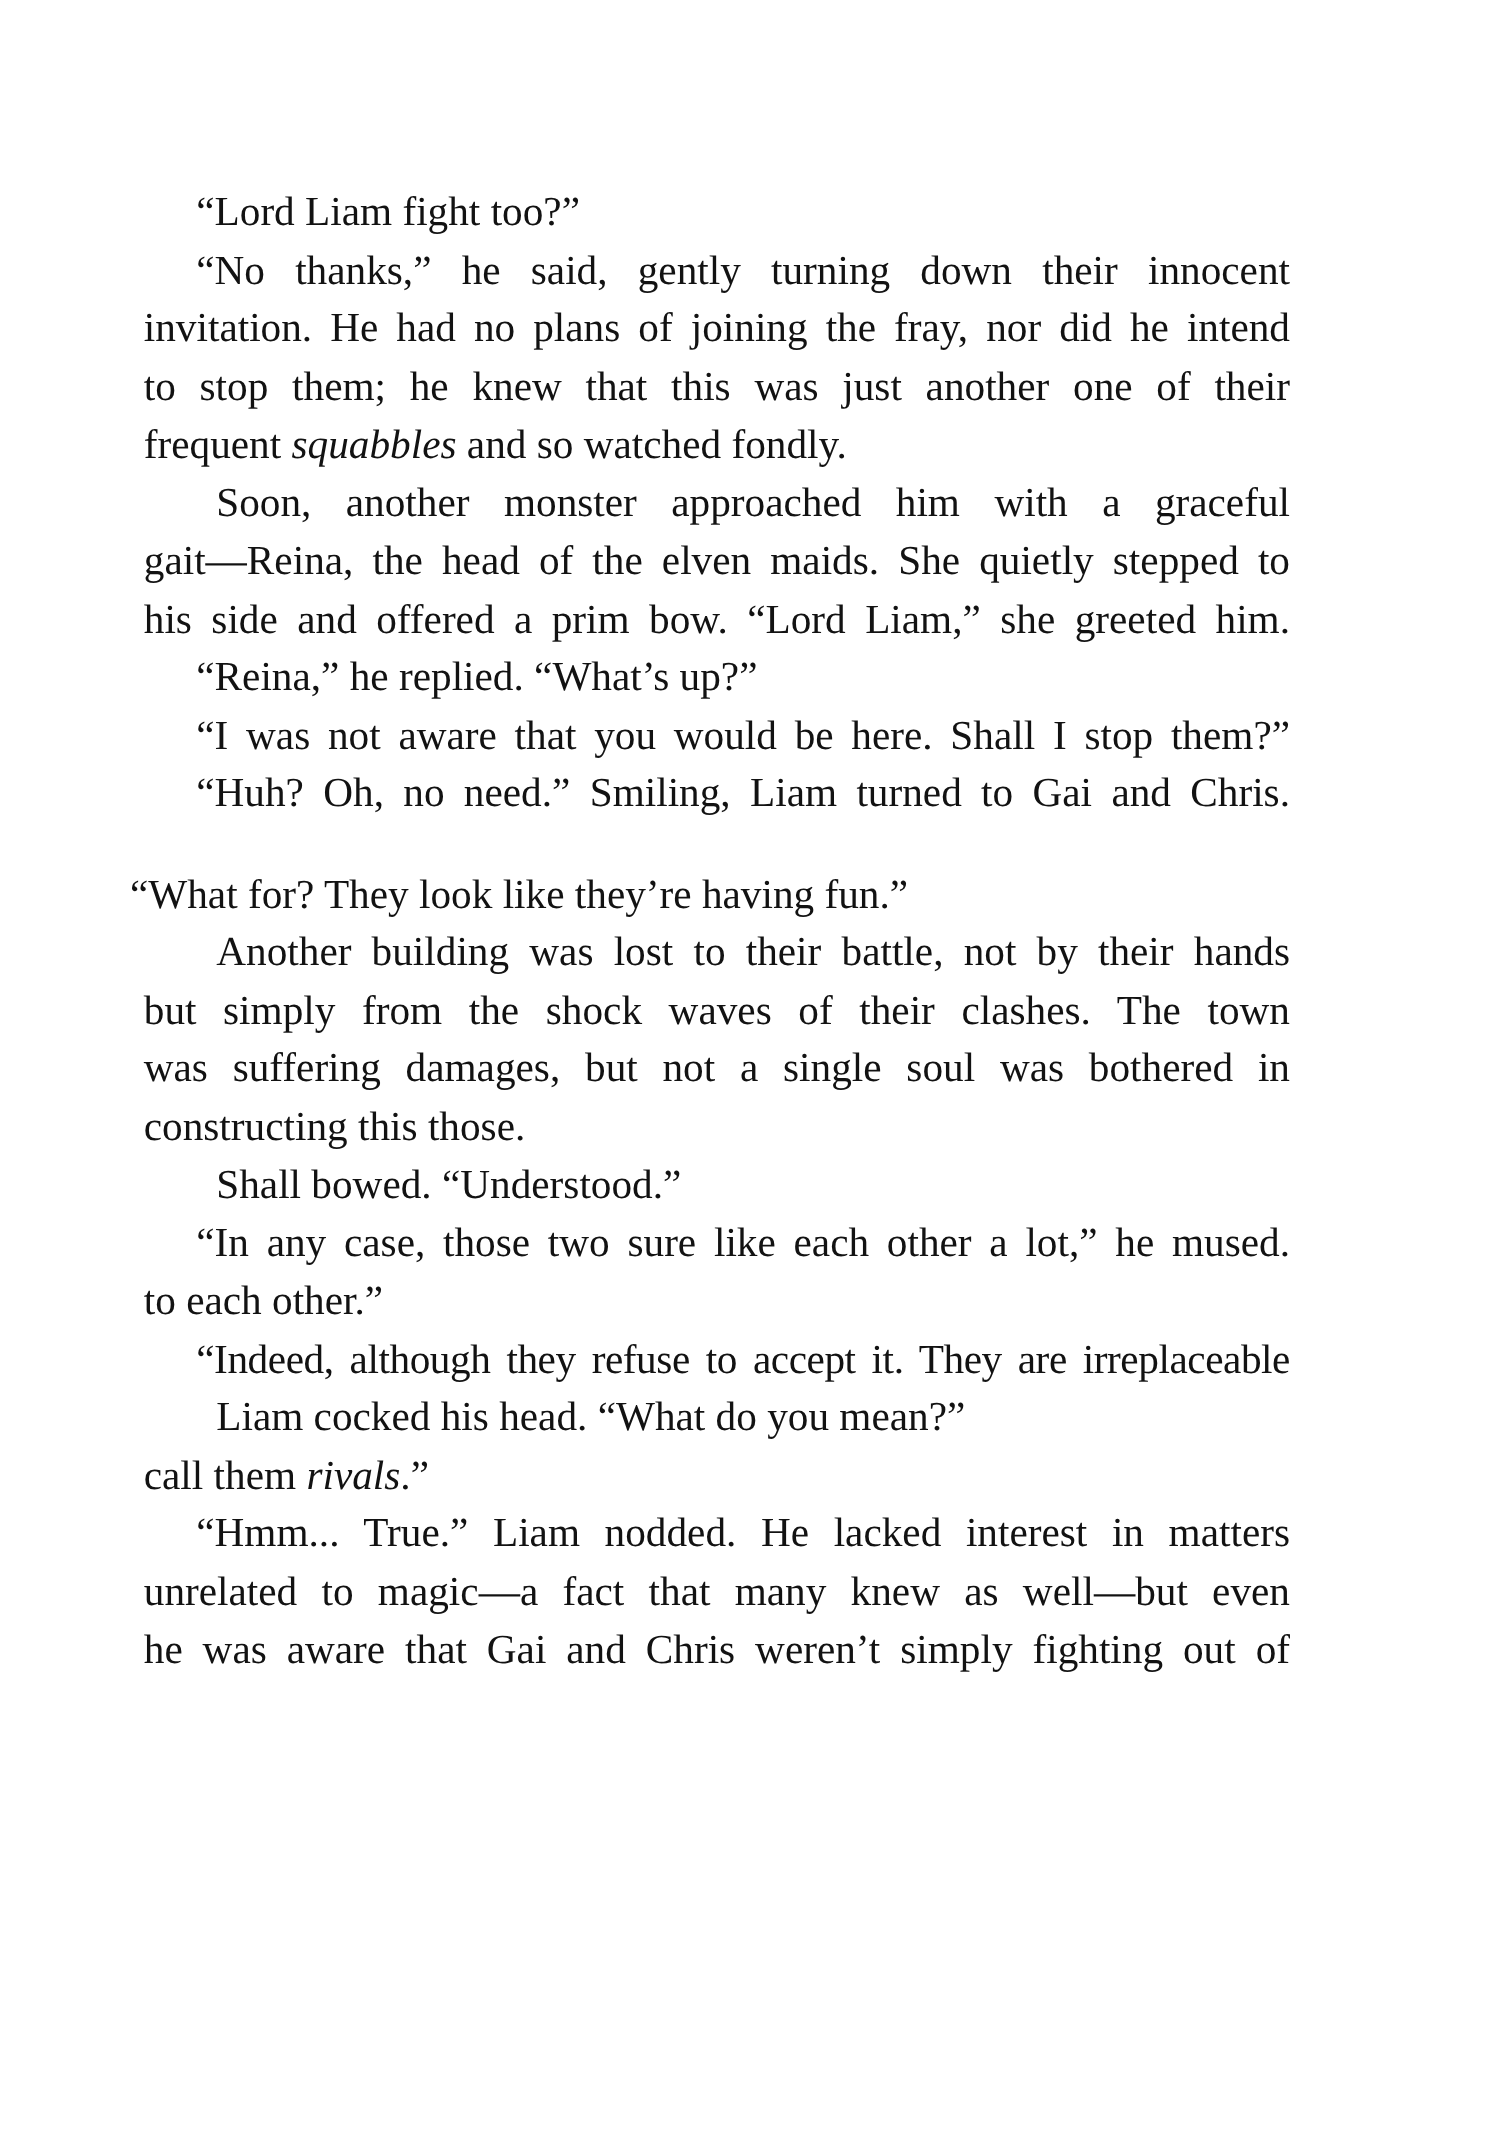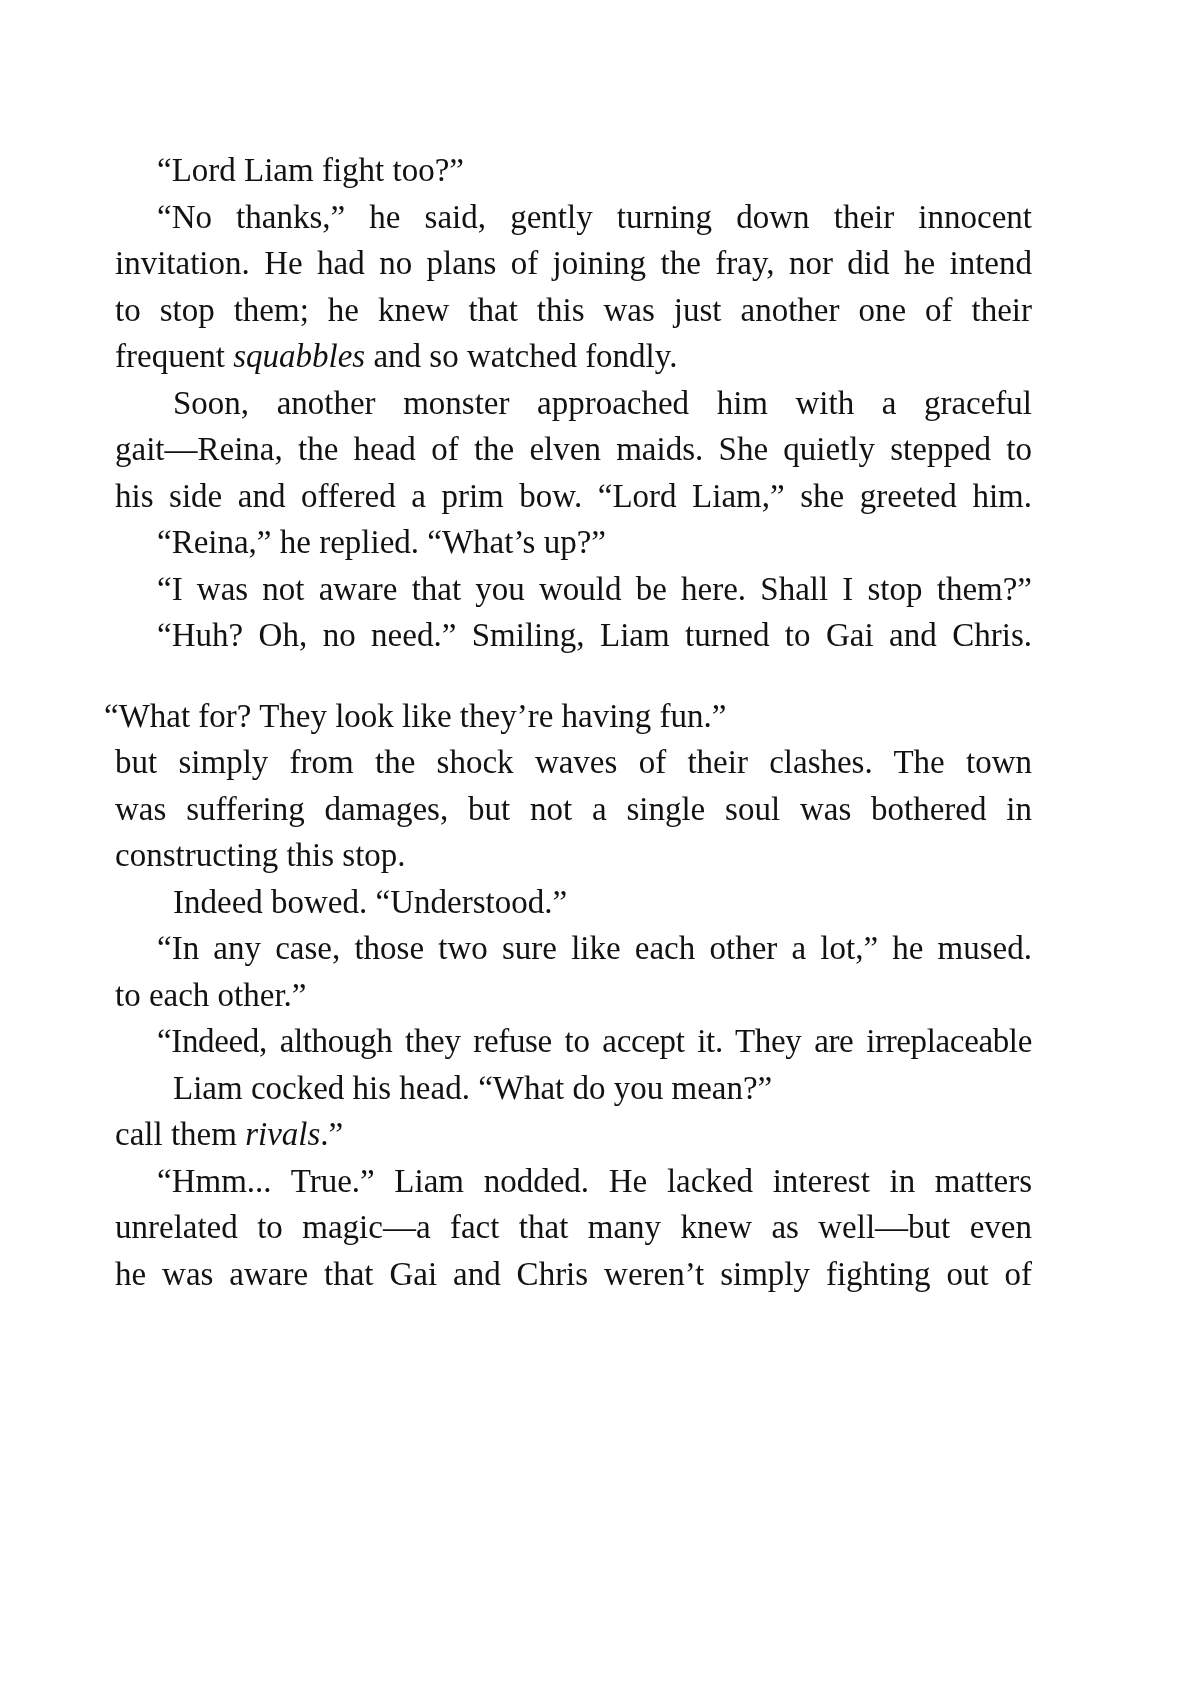--- a/index.html
+++ b/index.html
@@ -54,24 +54,25 @@
     <div class="line j">invitation. He had no plans of joining the fray, nor did he intend</div>
     <div class="line j">to stop them; he knew that this was just another one of their</div>
     <div class="line"><span>frequent </span><i>squabbles</i><span> and so watched fondly.</span></div>
     <div class="line ip j">Soon, another monster approached him with a graceful</div>
     <div class="line j">gait—Reina, the head of the elven maids. She quietly stepped to</div>
     <div class="line j">his side and offered a prim bow. “Lord Liam,” she greeted him.</div>
     <div class="line iq">“Reina,” he replied. “What’s up?”</div>
     <div class="line iq j">“I was not aware that you would be here. Shall I stop them?”</div>
     <div class="line iq j">“Huh? Oh, no need.” Smiling, Liam turned to Gai and Chris.</div>
     <div class="line hang">“What for? They look like they’re having fun.”</div>
+    <div class="line ip j">Another building was lost to their battle, not by their hands</div>
     <div class="line j">but simply from the shock waves of their clashes. The town</div>
     <div class="line j">was suffering damages, but not a single soul was bothered in</div>
-    <div class="line">constructing this stop.</div>
-    <div class="line ip">Indeed bowed. “Understood.”</div>
+    <div class="line">constructing this those.</div>
+    <div class="line ip">Shall bowed. “Understood.”</div>
     <div class="line iq j">“In any case, those two sure like each other a lot,” he mused.</div>
     <div class="line">to each other.”</div>
     <div class="line iq j tight">“Indeed, although they refuse to accept it. They are irreplaceable</div>
     <div class="line ip">Liam cocked his head. “What do you mean?”</div>
     <div class="line"><span>call them </span><i>rivals</i><span>.”</span></div>
     <div class="line iq j">“Hmm... True.” Liam nodded. He lacked interest in matters</div>
     <div class="line j">unrelated to magic—a fact that many knew as well—but even</div>
     <div class="line j">he was aware that Gai and Chris weren’t simply fighting out of</div>
   </div>
 </div>

